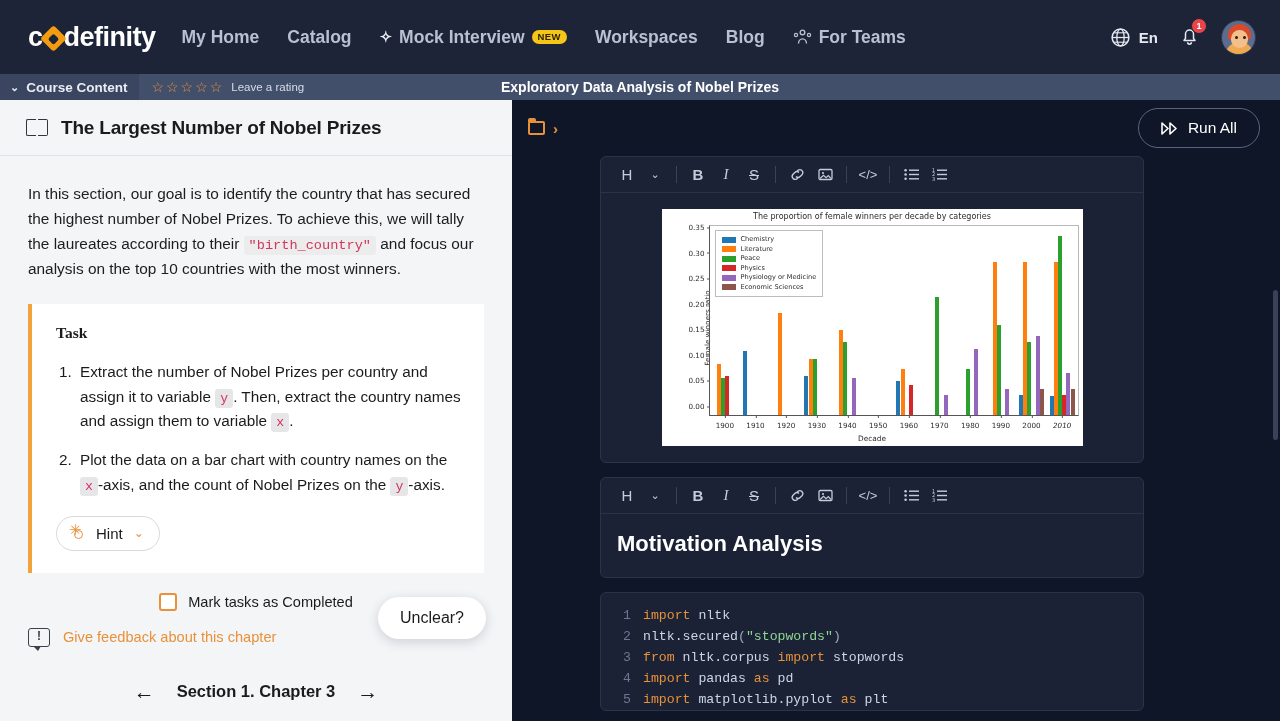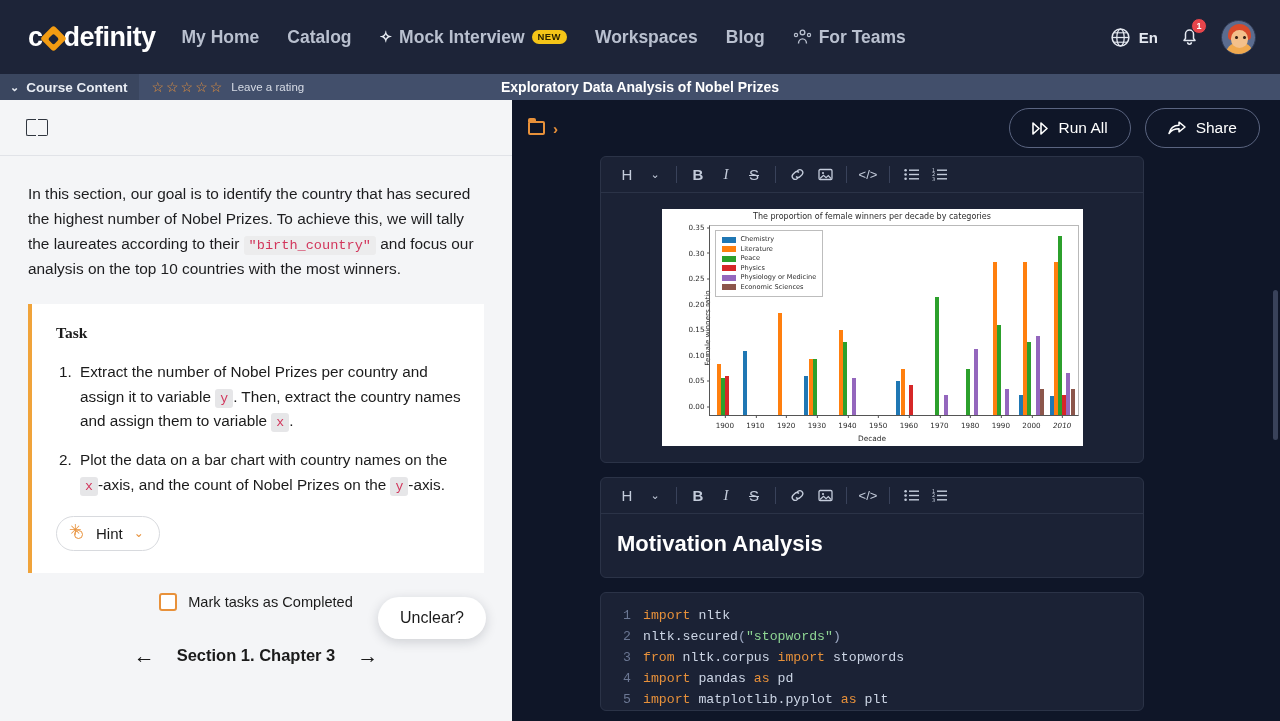--- a/index.html
+++ b/index.html
@@ -267,20 +267,21 @@
 </div>
 
 <div class="split">
 
   <div class="left">
     <div class="left-head">
       <span class="book-ico">
           <i></i>
           <i></i>
         </span>
+      <h1>The Largest Number of Nobel Prizes</h1>
     </div>
 
     <div class="left-body">
       <p class="para"><span>In this section, our goal is to identify the country that has secured the highest number of Nobel Prizes. To achieve this, we will tally the laureates according to their </span><code class="inl">"birth_country"</code><span> and focus our analysis on the top 10 countries with the most winners.</span></p>
 
       <div class="taskbox">
         <h3>Task</h3>
         <ol>
           <li><span>Extract the number of Nobel Prizes per country and assign it to variable </span><code class="var">y</code><span>. Then, extract the country names and assign them to variable </span><code class="var">x</code><span>.</span></li>
           <li><span>Plot the data on a bar chart with country names on the </span><code class="var">x</code><span>-axis, and the count of Nobel Prizes on the </span><code class="var">y</code><span>-axis.</span></li>
@@ -290,20 +291,24 @@
           <span>Hint</span>
           <span class="chev-o">⌄</span>
         </div>
       </div>
 
       <div class="markrow">
         <span class="cbox"></span>
         <span>Mark tasks as Completed</span>
       </div>
 
+      <div class="feedrow">
+        <span class="fico"></span>
+        <span class="feedlink">Give feedback about this chapter</span>
+      </div>
 
       <div class="pager">
         <span class="arw">←</span>
         <span class="ptxt">Section 1. Chapter 3</span>
         <span class="arw">→</span>
       </div>
     </div>
 
     <div class="unclear">Unclear?</div>
   </div>
@@ -312,26 +317,20 @@
     <div class="right-head">
       <span class="folder-ico"></span>
       <span class="crumb-chev">›</span>
       <div class="head-btns">
         <div class="ghost-btn">
           <svg width="17" height="13" viewBox="0 0 17 13">
             <path d="M1 1l6 5.5L1 12z" fill="none" stroke="#fff" stroke-width="1.6" stroke-linejoin="round"></path>
             <path d="M9 1l6 5.5L9 12z" fill="none" stroke="#fff" stroke-width="1.6" stroke-linejoin="round"></path>
           </svg>
           <span>Run All</span>
-        </div>
-        <div class="ghost-btn">
-          <svg width="18" height="15" viewBox="0 0 18 15">
-            <path d="M1 12.5C2.5 6 6.5 4.2 11 4.2V1.2l6 4.8-6 4.8V7.8C7 7.8 3.5 9 1 12.5z" fill="none" stroke="#fff" stroke-width="1.5" stroke-linejoin="round"></path>
-          </svg>
-          <span>Share</span>
         </div>
       </div>
     </div>
 
     <div class="cells">
 
       <div class="cell">
         <div class="cbar">
           <span class="tb">H</span>
           <span class="tb" style="font-size:11px">⌄</span>

